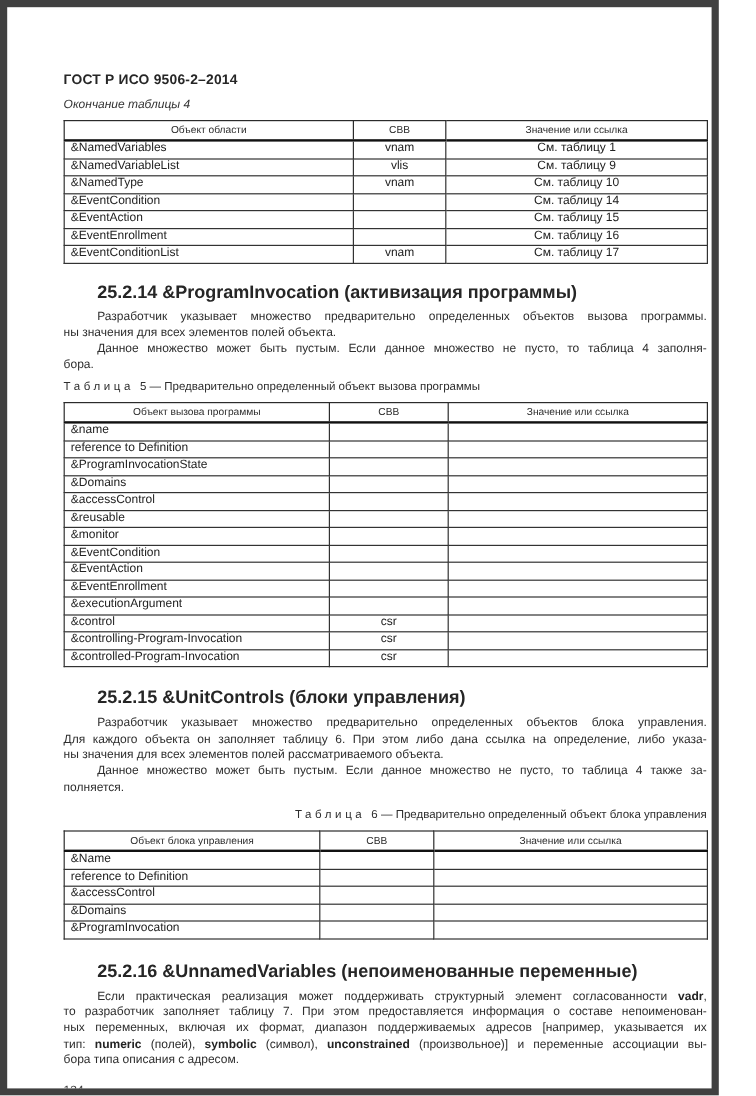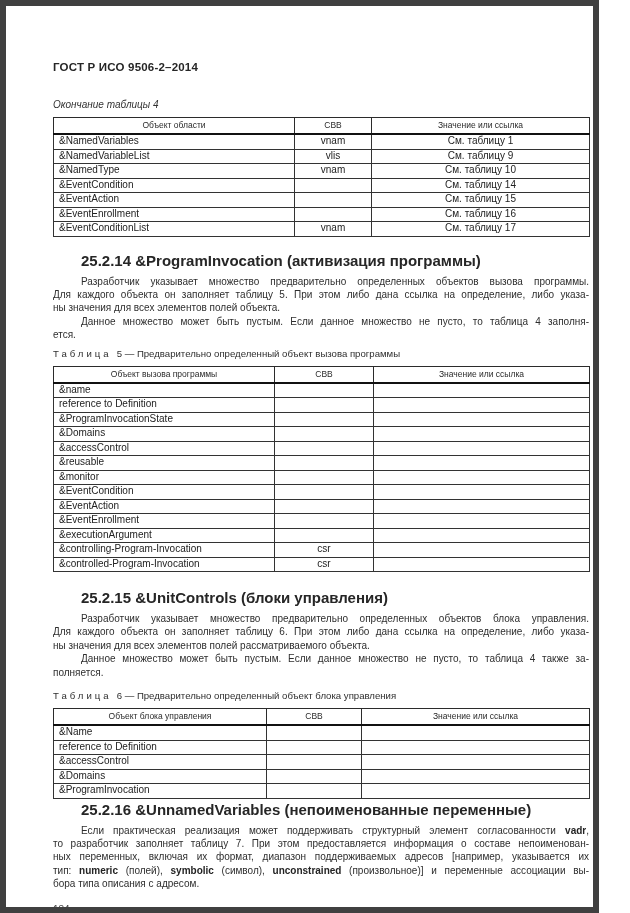--- a/index.html
+++ b/index.html
@@ -20,21 +20,21 @@
     padding: 55px 47px 0 47px;
     width: 630px;
   }
   .doc-header {
     font-size: 11.5px;
     font-weight: bold;
     color: #262626;
     letter-spacing: 0.2px;
   }
   .cont-caption {
-    margin-top: 26px;
+    margin-top: 9px;
     font-style: italic;
     font-size: 10px;
     color: #333333;
   }
   table.doc-table {
     margin-top: 7px;
     border-collapse: collapse;
     table-layout: fixed;
     width: 536px;
     border: 1.5px solid #222222;
@@ -81,21 +81,21 @@
   .line.last { text-align-last: left; }
   .line.indent { padding-left: 28px; }
   .line b { font-weight: bold; color: #242424; }
   .tcaption {
     margin-top: 6px;
     font-size: 9.6px;
     color: #2e2e2e;
   }
   .tcaption .spaced { letter-spacing: 3px; }
   .tcaption .cap-rest { margin-left: 5px; }
-  .tcaption.gap { margin-top: 11px; }
+  .tcaption.gap { margin-top: 11px; text-align: right; }
   .page-num {
     margin-top: 13px;
     font-size: 10px;
     color: #3d3d3d;
   }
 </style>
 </head>
 <body>
 
 <div class="page">
@@ -154,26 +154,25 @@
             <td class="c">vnam</td>
             <td class="c">См. таблицу 17</td>
           </tr>
         </tbody>
     </table>
 
     <h3 class="sec-heading">25.2.14 &amp;ProgramInvocation (активизация программы)</h3>
 
     <div class="para">
       <div class="line indent">Разработчик указывает множество предварительно определенных объектов вызова программы.</div>
-      <div class="line">Для каждого объекта он заполняет таблицу 5. При этом либо дана ссылка на определение, либо указа-</div>
       <div class="line last">ны значения для всех элементов полей объекта.</div>
     </div>
     <div class="para">
       <div class="line indent">Данное множество может быть пустым. Если данное множество не пусто, то таблица 4 заполня-</div>
-      <div class="line last">ется.</div>
+      <div class="line last">бора.</div>
     </div>
 
     <div class="tcaption">
       <span class="spaced">Таблица</span><span class="cap-rest">5 — Предварительно определенный объект вызова программы</span>
     </div>
 
     <table class="doc-table t5">
       <colgroup>
           <col class="col-a">
           <col class="col-b">
@@ -236,20 +235,25 @@
             <td>&amp;EventEnrollment</td>
             <td class="c"></td>
             <td class="c"></td>
           </tr>
           <tr>
             <td>&amp;executionArgument</td>
             <td class="c"></td>
             <td class="c"></td>
           </tr>
           <tr>
+            <td>&amp;control</td>
+            <td class="c">csr</td>
+            <td class="c"></td>
+          </tr>
+          <tr>
             <td>&amp;controlling-Program-Invocation</td>
             <td class="c">csr</td>
             <td class="c"></td>
           </tr>
           <tr>
             <td>&amp;controlled-Program-Invocation</td>
             <td class="c">csr</td>
             <td class="c"></td>
           </tr>
         </tbody>
@@ -306,21 +310,21 @@
             <td class="c"></td>
           </tr>
           <tr>
             <td>&amp;ProgramInvocation</td>
             <td class="c"></td>
             <td class="c"></td>
           </tr>
         </tbody>
     </table>
 
-    <h3 class="sec-heading" style="margin-top:2px;">25.2.16 &amp;UnnamedVariables (непоименованные переменные)</h3>
+    <h3 class="sec-heading" style="margin-top:18px;">25.2.16 &amp;UnnamedVariables (непоименованные переменные)</h3>
 
     <div class="para">
       <div class="line indent"><span>Если практическая реализация может поддерживать структурный элемент согласованности </span><b>vadr</b><span>,</span></div>
       <div class="line">то разработчик заполняет таблицу 7. При этом предоставляется информация о составе непоименован-</div>
       <div class="line">ных переменных, включая их формат, диапазон поддерживаемых адресов [например, указывается их</div>
       <div class="line"><span>тип: </span><b>numeric</b><span> (полей), </span><b>symbolic</b><span> (символ), </span><b>unconstrained</b><span> (произвольное)] и переменные ассоциации вы-</span></div>
       <div class="line last">бора типа описания с адресом.</div>
     </div>
 
     <div class="page-num">134</div>

